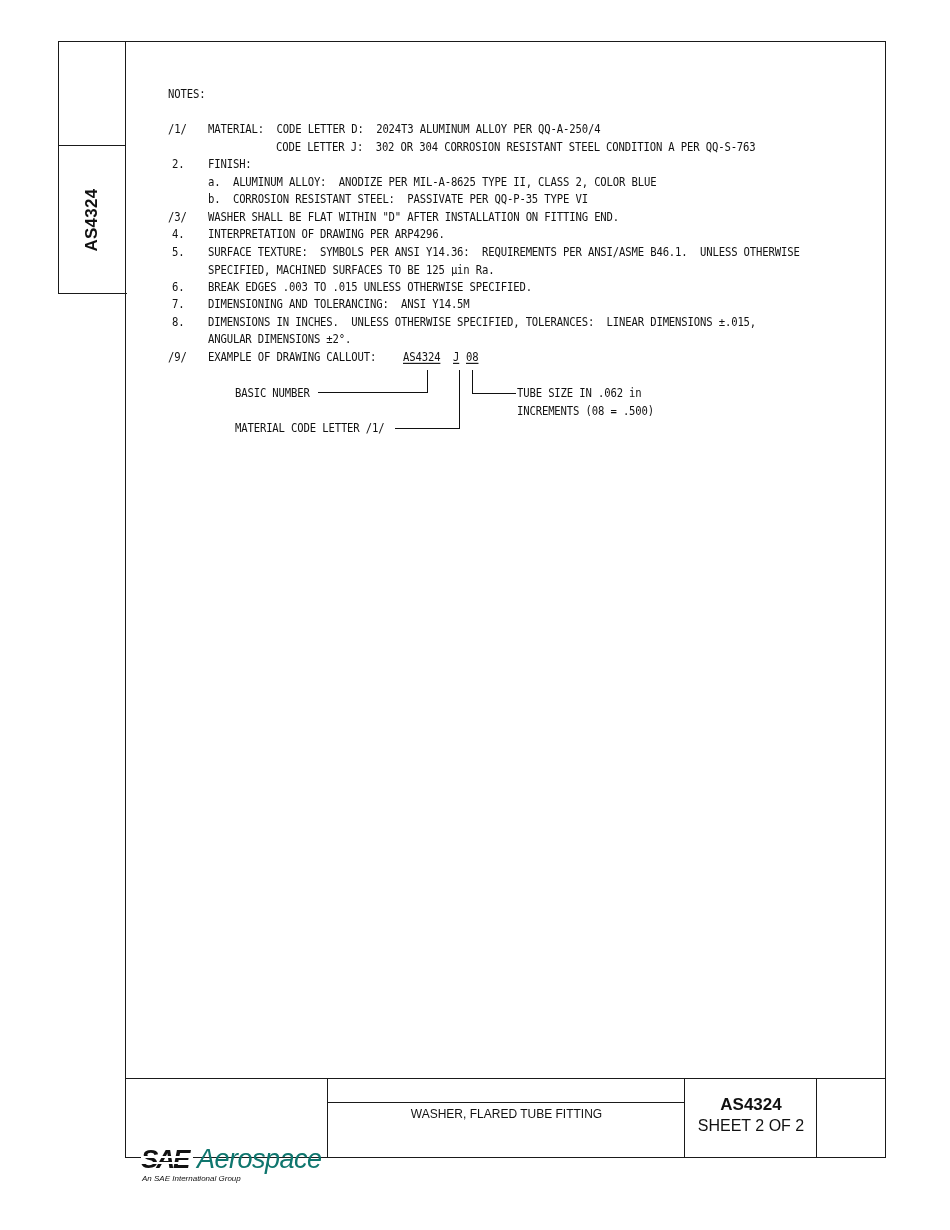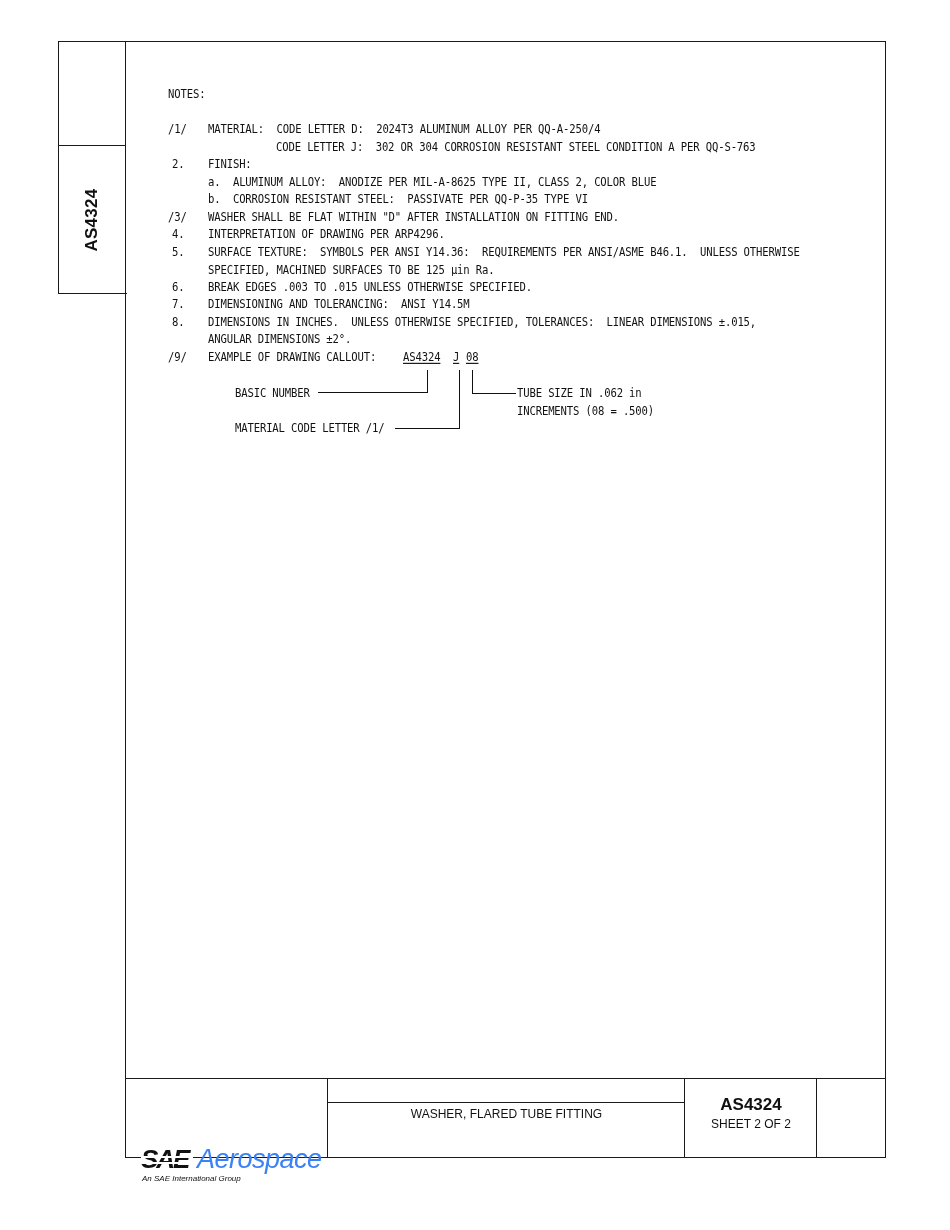--- a/index.html
+++ b/index.html
@@ -21,25 +21,25 @@
     
     .lead { position: absolute; background: #111; }
 
     
     .tb { position: absolute; left: 125px; top: 1078px; width: 761px; height: 80px; border-top: 1.5px solid #1a1a1a; box-sizing: border-box; }
     .vdiv { position: absolute; top: 1078px; width: 0; height: 80px; border-left: 1.5px solid #1a1a1a; }
     .hdiv { position: absolute; left: 328px; top: 1102px; width: 357px; height: 0; border-top: 1.2px solid #1a1a1a; }
     .tb-title { position: absolute; left: 328px; top: 1080px; width: 357px; height: 22px; text-align: center; font-family: "Liberation Sans", sans-serif; font-weight: bold; font-size: 17px; color: #111; line-height: 22px; }
     .tb-desc { position: absolute; left: 328px; top: 1107px; width: 357px; text-align: center; font-family: "Liberation Sans", sans-serif; font-size: 12px; color: #111; line-height: 15px; }
     .tb-num { position: absolute; left: 685px; top: 1095px; width: 132px; text-align: center; font-family: "Liberation Sans", sans-serif; font-weight: bold; font-size: 17px; color: #111; }
-    .tb-sheet { position: absolute; left: 685px; top: 1117px; width: 132px; text-align: center; font-family: "Liberation Sans", sans-serif; font-size: 12px; color: #111; }
+    .tb-sheet { position: absolute; left: 685px; top: 1117px; width: 132px; text-align: center; font-family: "Liberation Sans", sans-serif; font-size: 16px; color: #111; }
 
     .logo { position: absolute; left: 141px; top: 1144px; width: 185px; height: 45px; }
     .logo-sae { position: absolute; left: 0; top: 0; font-family: "Liberation Sans", sans-serif; font-weight: bold; font-style: italic; font-size: 26px; color: #111; letter-spacing: -2px; line-height: 30px; }
-    .logo-aero { position: absolute; left: 56px; top: 0; font-family: "Liberation Sans", sans-serif; font-style: italic; font-size: 27px; color: #3b82f6; line-height: 30px; letter-spacing: -0.5px; }
+    .logo-aero { position: absolute; left: 56px; top: 0; font-family: "Liberation Sans", sans-serif; font-style: italic; font-size: 27px; color: #0f766e; line-height: 30px; letter-spacing: -0.5px; }
     .logo-sub { position: absolute; left: 1px; top: 30px; font-family: "Liberation Sans", sans-serif; font-style: italic; font-size: 8px; color: #111; }
     .logo-stripe { position: absolute; left: 0; height: 1.6px; background: #fff; }
   </style>
 </head>
 <body>
 
 <div class="page">
 
   <div class="side-box"></div>
   <div class="side-divider"></div>

